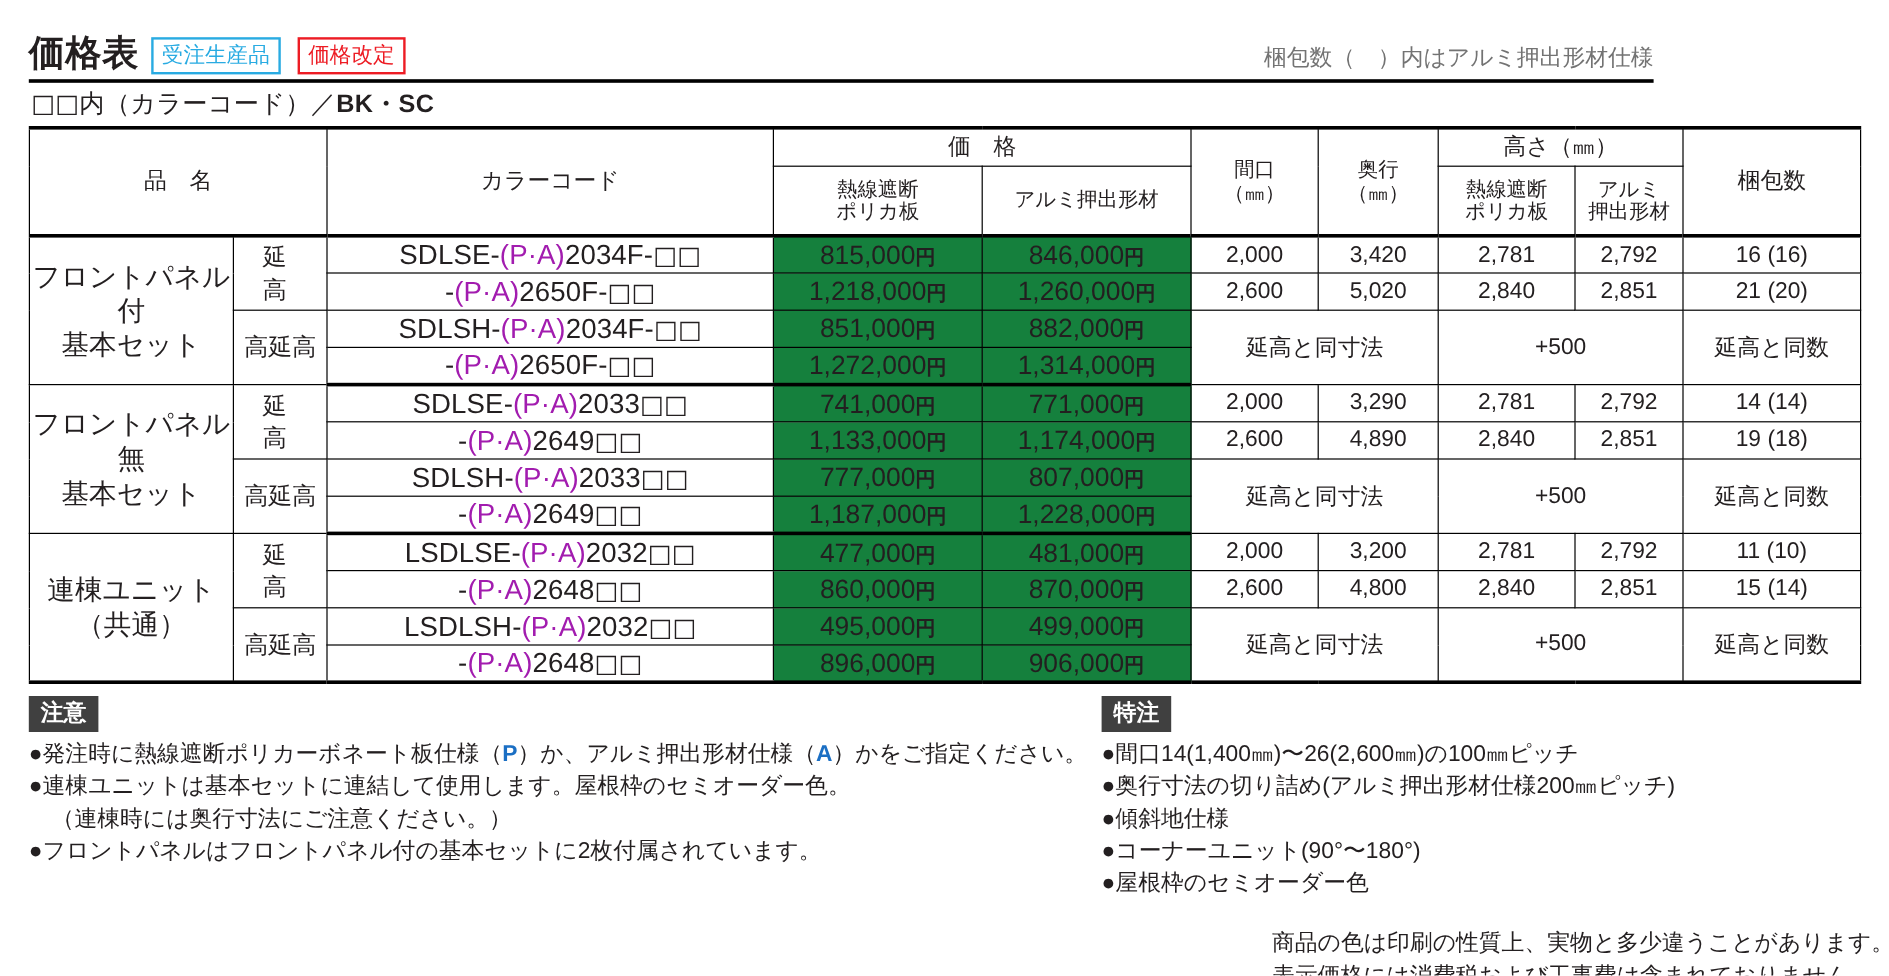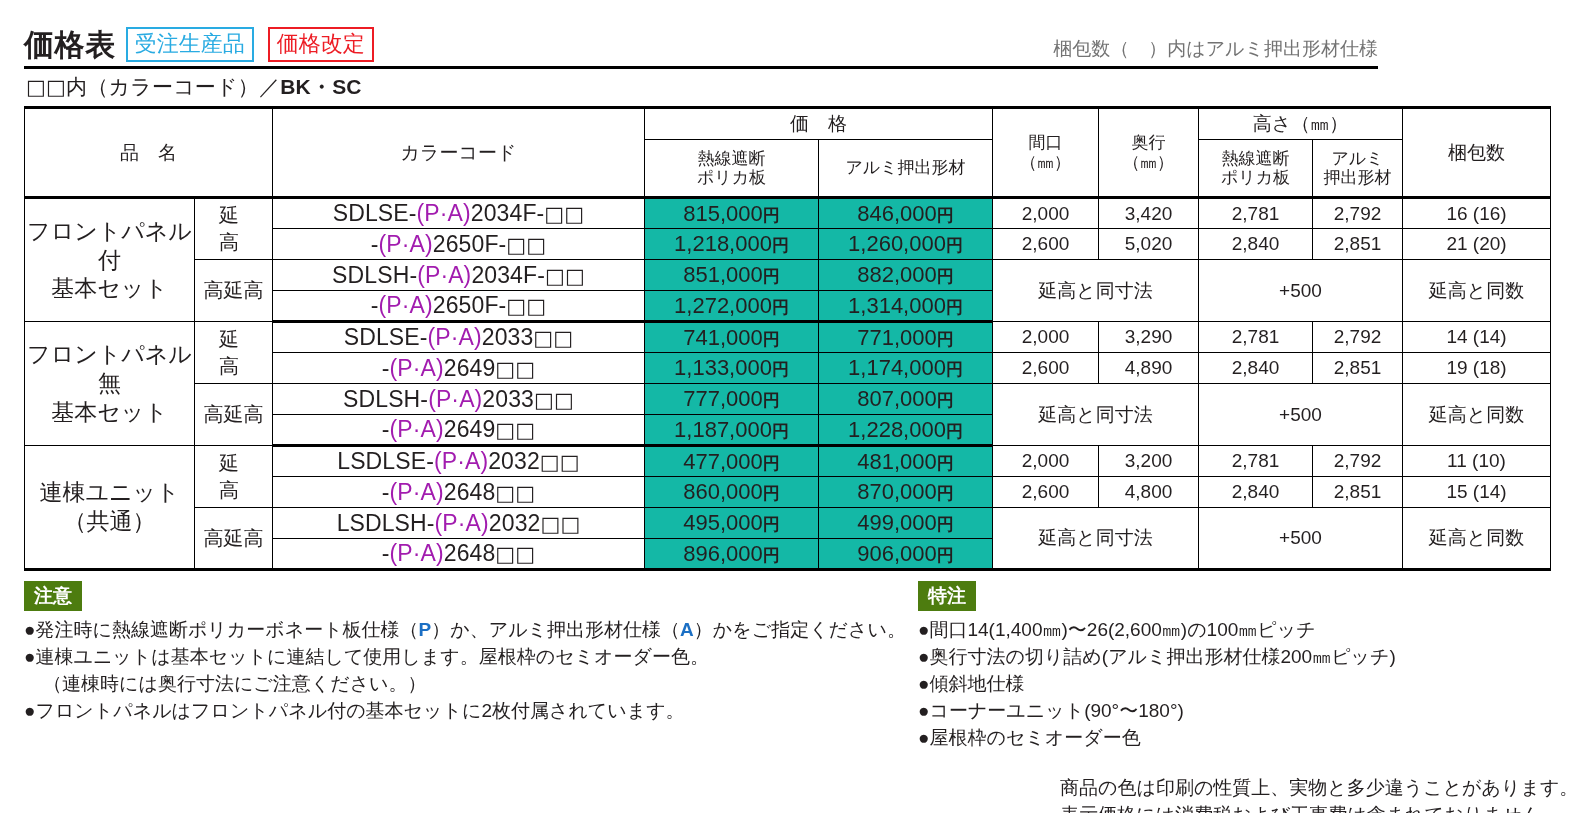--- a/index.html
+++ b/index.html
@@ -20,21 +20,21 @@
   .titlebar {
     display: flex; align-items: flex-end;
     height: 62px; padding-top: 16px;
     position: relative;
   }
   .title-main {
     font-size: 30px; font-weight: bold; letter-spacing: .02em;
     line-height: 1; padding-bottom: 2px;
   }
   .badge {
-    font-size: 22px; line-height: 1;
+    font-size: 18px; line-height: 1;
     padding: 4px 7px 5px 7px;
     border: 2px solid #000; margin-left: 10px;
     white-space: nowrap;
   }
   .badge-order { color: #29abe2; border-color: #29abe2; }
   .badge-revise { color: #ed1c24; border-color: #ed1c24; margin-left: 14px; }
   .title-right {
     margin-left: auto; font-size: 19px; line-height: 1;
     padding-bottom: 4px; color: #737373;
   }
@@ -77,35 +77,35 @@
 
   td.code {
     text-align: right; padding-right: 10px;
     font-size: 23px; font-weight: bold; letter-spacing: .005em;
     white-space: nowrap;
   }
   td.code .pa { color: #a21caf; }
   td.code .sq { font-weight: normal; font-size: 21px; }
 
   td.price {
-    background: #14b8a6; text-align: right; padding-right: 9px;
+    background: #15803d; text-align: right; padding-right: 9px;
     font-size: 22px; font-weight: bold; white-space: nowrap;
   }
   td.price .yen { font-size: 17px; font-weight: bold; }
 
   td.num { font-size: 19px; }
   td.note2 { font-size: 19px; }
 
   
   .footer { display: flex; margin-top: 10px; }
   .col-left { width: 880px; }
   .col-right { width: 646px; padding-left: 14px; }
 
   .tag {
-    display: inline-block; background: #4d7c0f; color: #fff;
+    display: inline-block; background: #404040; color: #fff;
     font-size: 19px; font-weight: bold; line-height: 1;
     padding: 5px 10px 6px 10px; margin-bottom: 6px;
   }
   ul.notes { list-style: none; margin: 0; padding: 0; }
   ul.notes li {
     font-size: 19px; line-height: 1.42; white-space: nowrap;
   }
   ul.notes li .blue { color: #1b6fc4; font-weight: bold; }
   li.indent { padding-left: 19px; }
   .disclaimer {

